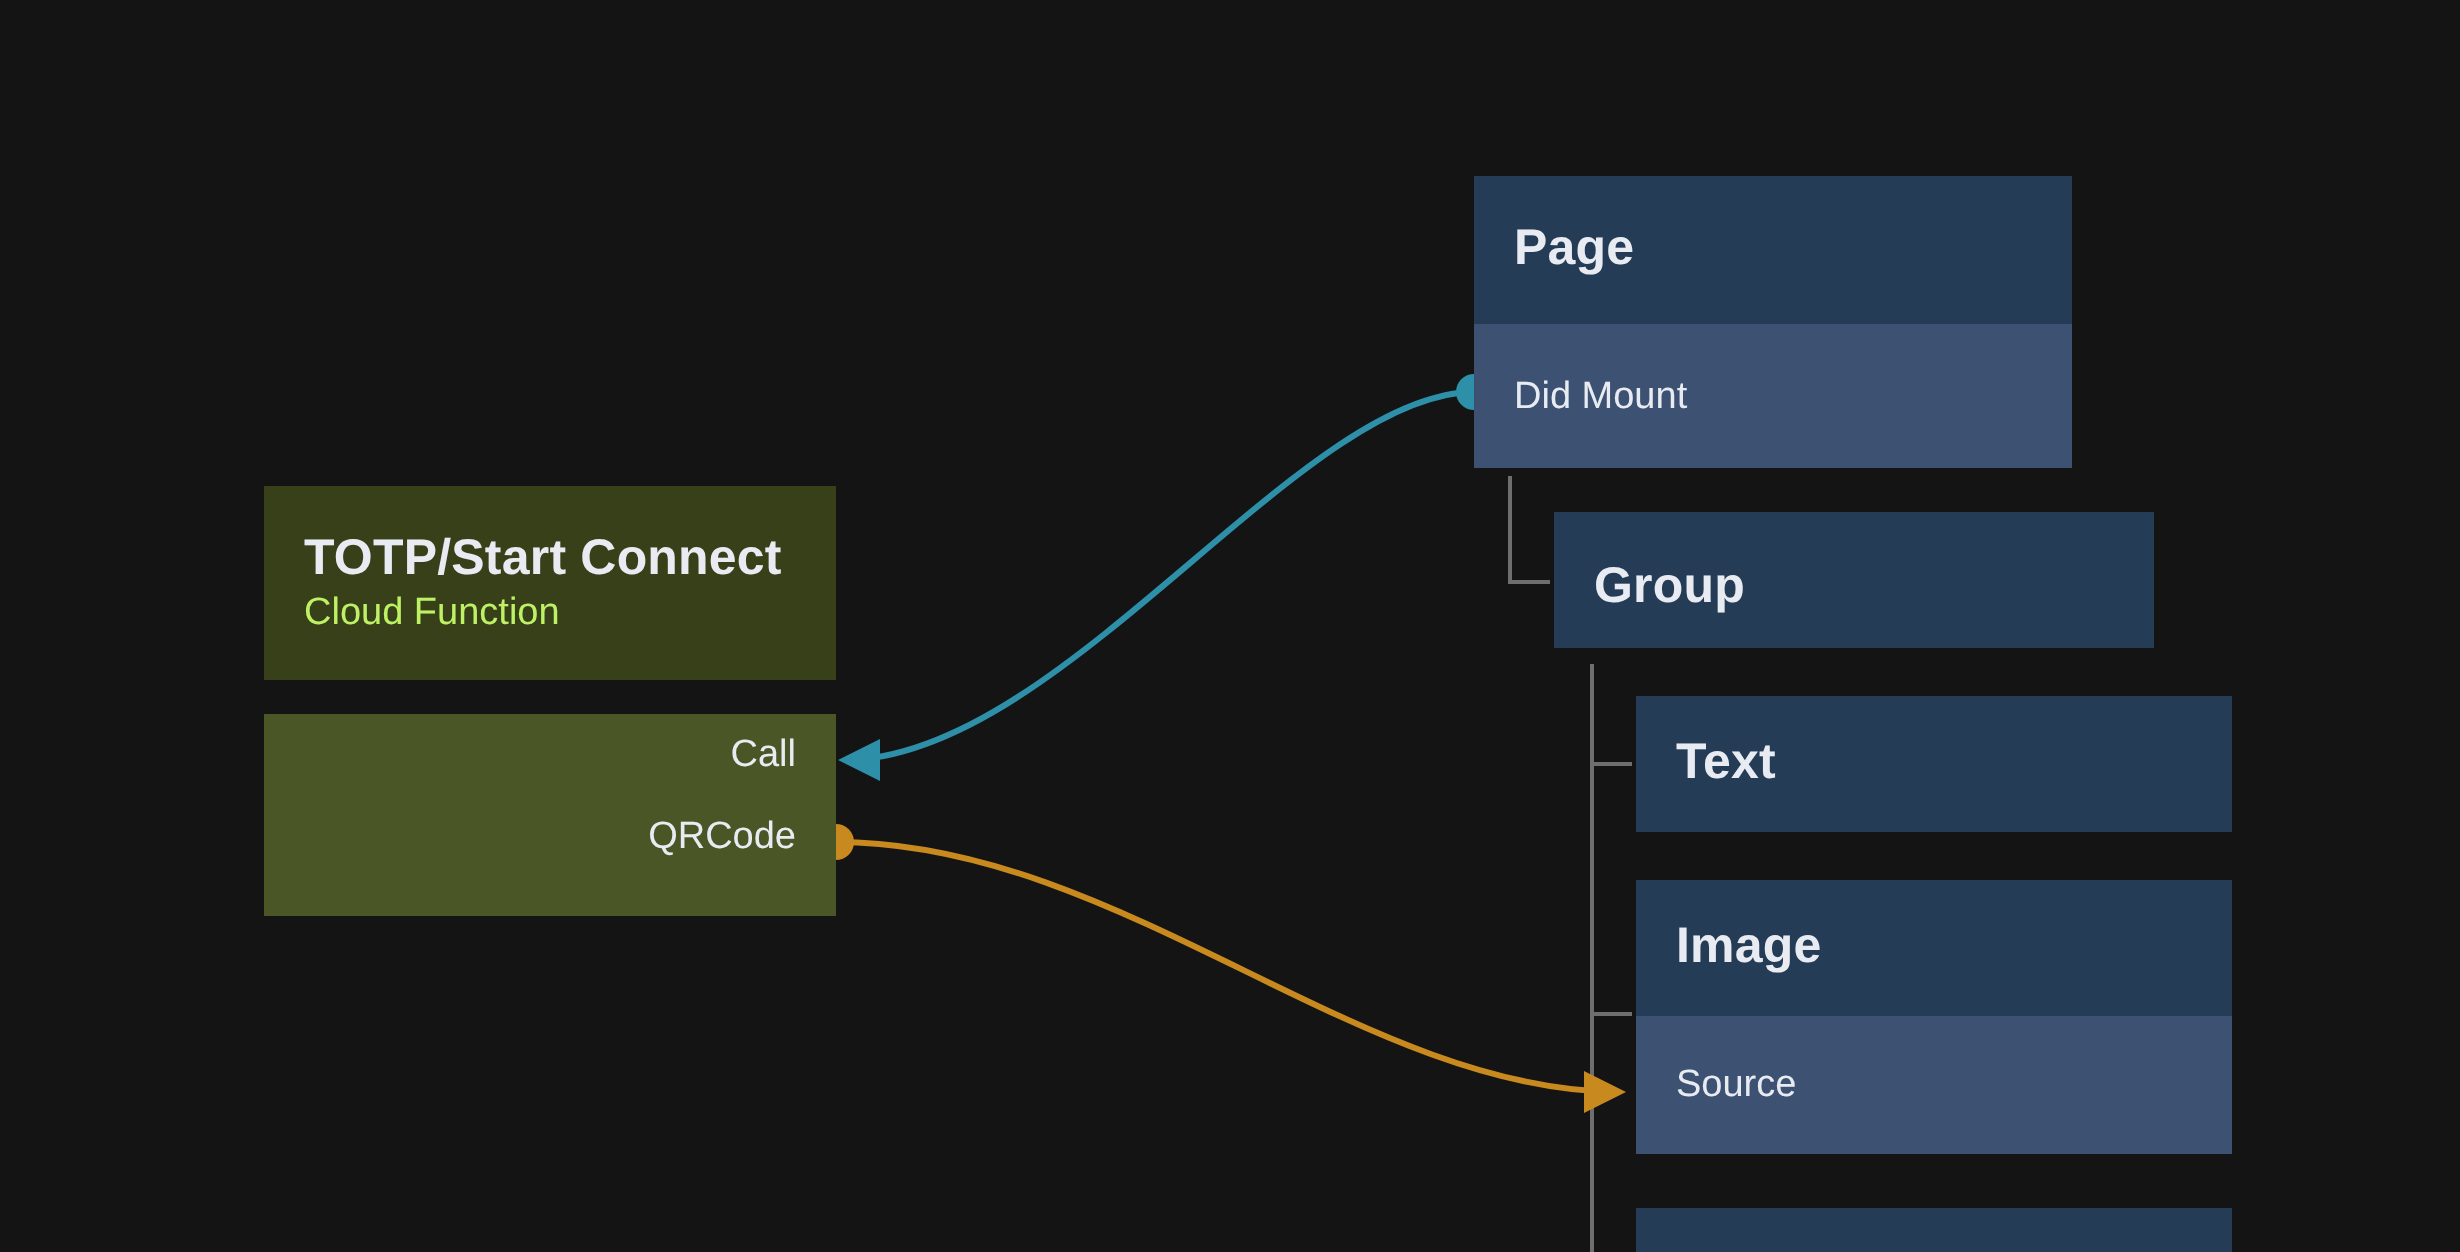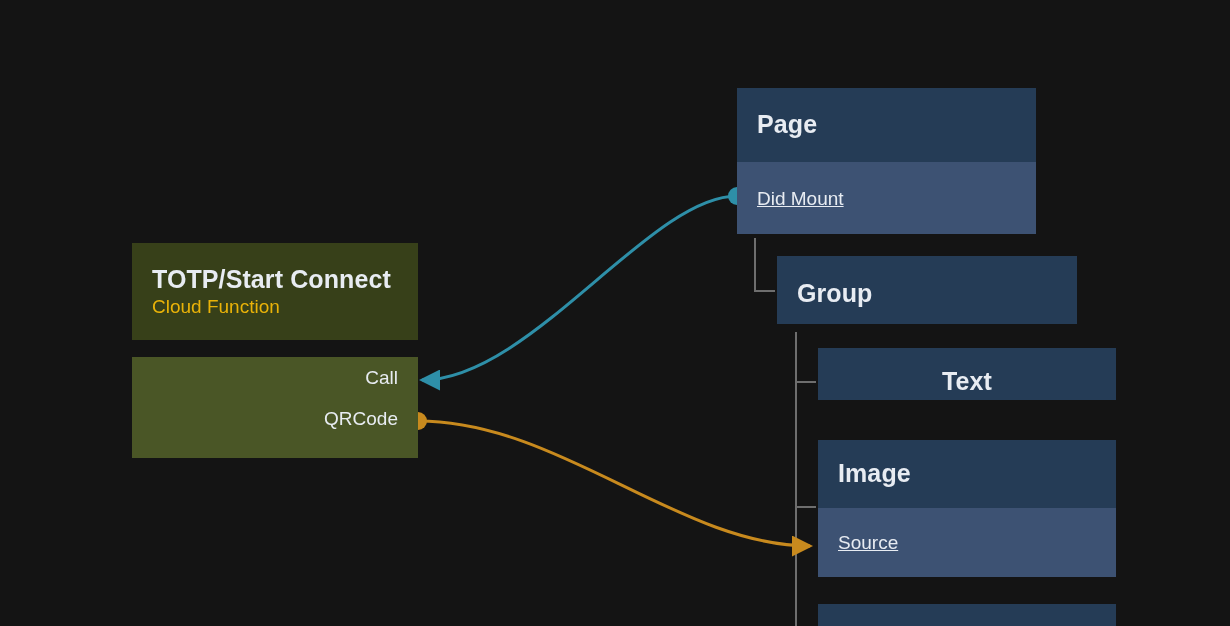--- a/index.html
+++ b/index.html
@@ -32,41 +32,41 @@
   .node-title {
     font-size:25px;
     font-weight:bold;
     color:#e8ecf2;
     letter-spacing:.1px;
     line-height:1.25;
   }
   .node-subtitle {
     font-size:19px;
     font-weight:normal;
-    color:#eab308;
+    color:#bef264;
     line-height:1.3;
   }
   .port-row {
     display:flex;
     align-items:center;
     padding:0 20px;
   }
   .port-label {
     font-size:19px;
     color:#e8ecf2;
     line-height:1;
   }
   
   .fn-node .node-header { background:#374019; }
   .fn-node .fn-body { background:#4a5626;margin-top:15px; }
   .fn-node .port-row { justify-content:flex-end; }
   
   .blue-header { background:#253c56; }
   .blue-port { background:#3d5273; }
-  .blue-port .port-label { font-weight:normal;text-decoration:underline; }
+  .blue-port .port-label { font-weight:normal; }
   .blue-header .node-title { font-weight:bold; }
   .tree-line { position:absolute; background:#6e6e6e; }
 </style>
 </head>
 <body>
 
 <div id="canvas">
 
   <div class="tree-line" style="left:754px; top:238px; width:2px; height:54px;"></div>
   <div class="tree-line" style="left:754px; top:290px; width:21px; height:2px;"></div>
@@ -115,21 +115,21 @@
       <span class="port-label">Did Mount</span>
     </div>
   </div>
 
   <div class="node" style="left:777px; top:256px; width:300px; height:68px;">
     <div class="node-header blue-header" style="height:76px;">
       <div class="node-title">Group</div>
     </div>
   </div>
 
-  <div class="node" style="left:818px; top:348px; width:298px; height:52px;text-align:center;">
+  <div class="node" style="left:818px; top:348px; width:298px; height:68px;">
     <div class="node-header blue-header" style="height:68px;">
       <div class="node-title">Text</div>
     </div>
   </div>
 
   <div class="node" style="left:818px; top:440px; width:298px; height:140px;">
     <div class="node-header blue-header" style="height:68px;">
       <div class="node-title">Image</div>
     </div>
     <div class="port-row blue-port" style="height:69px;">

